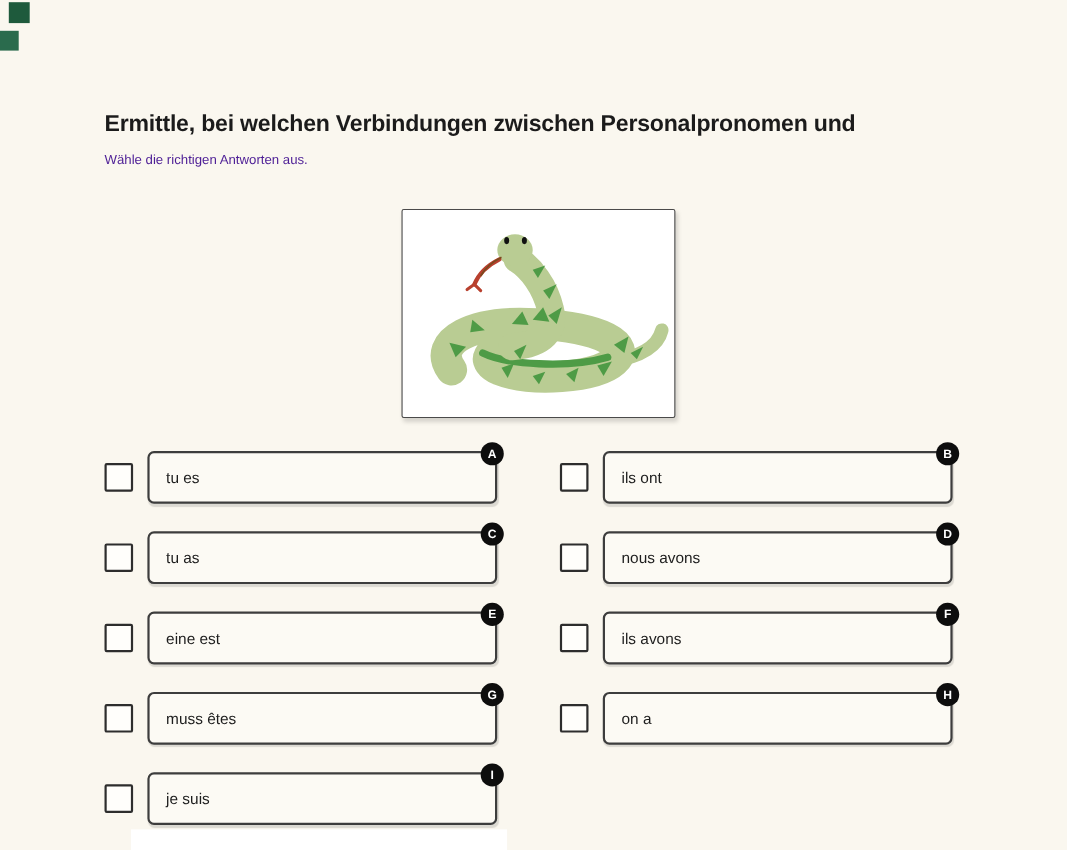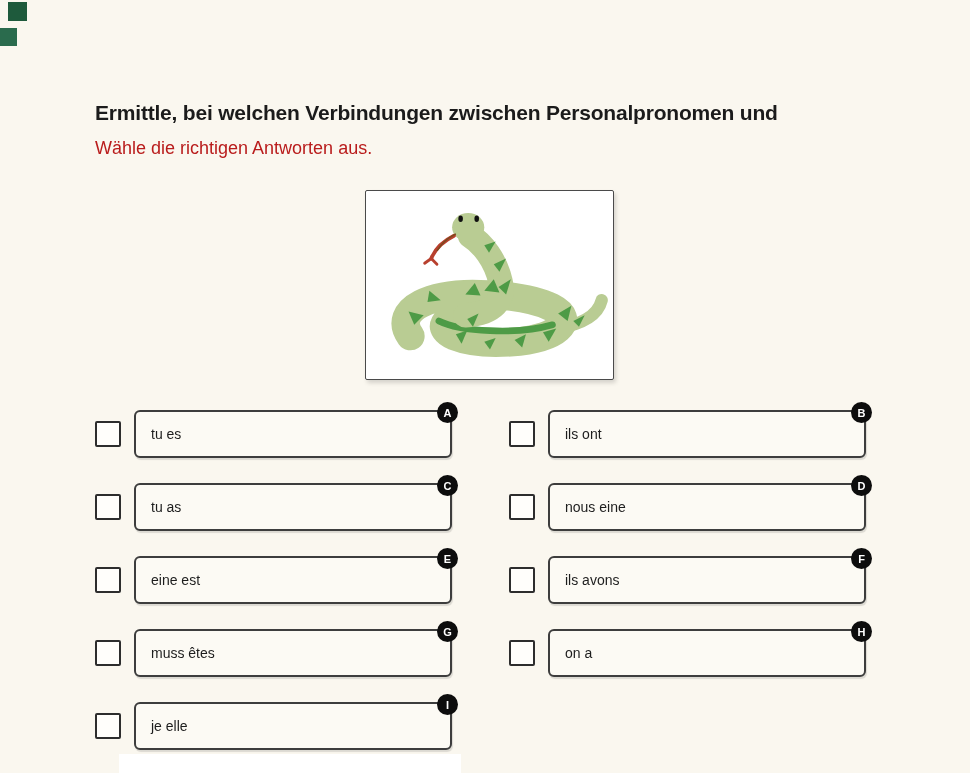--- a/index.html
+++ b/index.html
@@ -8,21 +8,21 @@
     background:#FAF7EF;
     font-family:"Liberation Sans",sans-serif;
   }
   .corner-sq{position:absolute;}
   .corner-sq.sq1{left:8px;top:2px;width:19px;height:19px;background:#1E5A3C;}
   .corner-sq.sq2{left:0px;top:28px;width:17px;height:18px;background:#2A6B4D;}
 
   .header{position:absolute;left:95px;top:83px;width:840px;color:#1B1B1B;margin-top:16px;}
   .title{font-size:21px;font-weight:700;line-height:28px;letter-spacing:-0.2px;}
   .title .line{display:block;white-space:nowrap;}
-  .subtitle{margin-top:11px;font-size:18px;color:#b91c1c;}
+  .subtitle{margin-top:11px;font-size:12px;color:#4c1d95;}
 
   .card{
     position:absolute;left:365px;top:190px;width:247px;height:188px;
     background:#FFFFFF;border:1px solid #4A4A4A;border-radius:2px;
     box-shadow:2px 3px 4px rgba(0,0,0,0.15);
     display:flex;align-items:center;justify-content:center;
   }
 
   .col{position:absolute;top:410px;width:357px;}
   .col-left{left:95px;}
@@ -123,37 +123,37 @@
     <div class="option-row">
     <div class="checkbox" role="checkbox" aria-checked="false"></div>
     <div class="option-box">
       <span class="option-label">muss êtes</span>
       <span class="badge">G</span>
     </div>
   </div>
     <div class="option-row">
     <div class="checkbox" role="checkbox" aria-checked="false"></div>
     <div class="option-box">
-      <span class="option-label">je elle</span>
+      <span class="option-label">je suis</span>
       <span class="badge">I</span>
     </div>
   </div>
   </div>
 <div class="col col-right">
     <div class="option-row">
     <div class="checkbox" role="checkbox" aria-checked="false"></div>
     <div class="option-box">
       <span class="option-label">ils ont</span>
       <span class="badge">B</span>
     </div>
   </div>
     <div class="option-row">
     <div class="checkbox" role="checkbox" aria-checked="false"></div>
     <div class="option-box">
-      <span class="option-label">nous eine</span>
+      <span class="option-label">nous avons</span>
       <span class="badge">D</span>
     </div>
   </div>
     <div class="option-row">
     <div class="checkbox" role="checkbox" aria-checked="false"></div>
     <div class="option-box">
       <span class="option-label">ils avons</span>
       <span class="badge">F</span>
     </div>
   </div>

